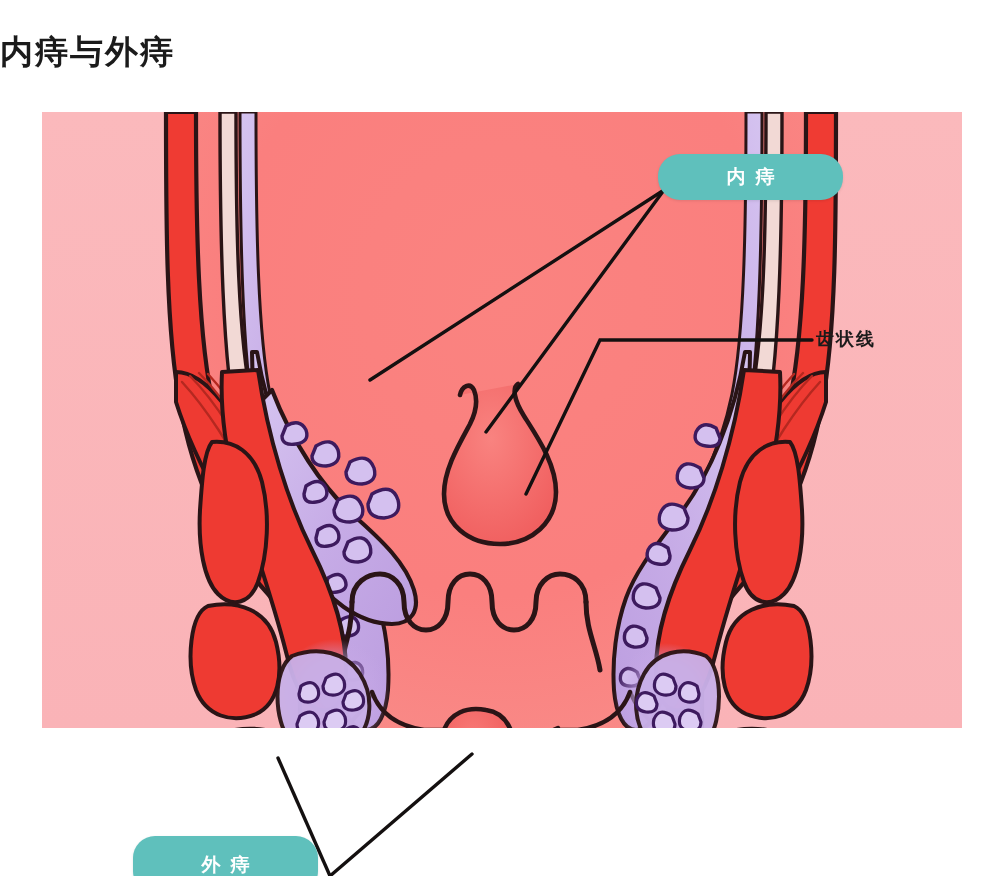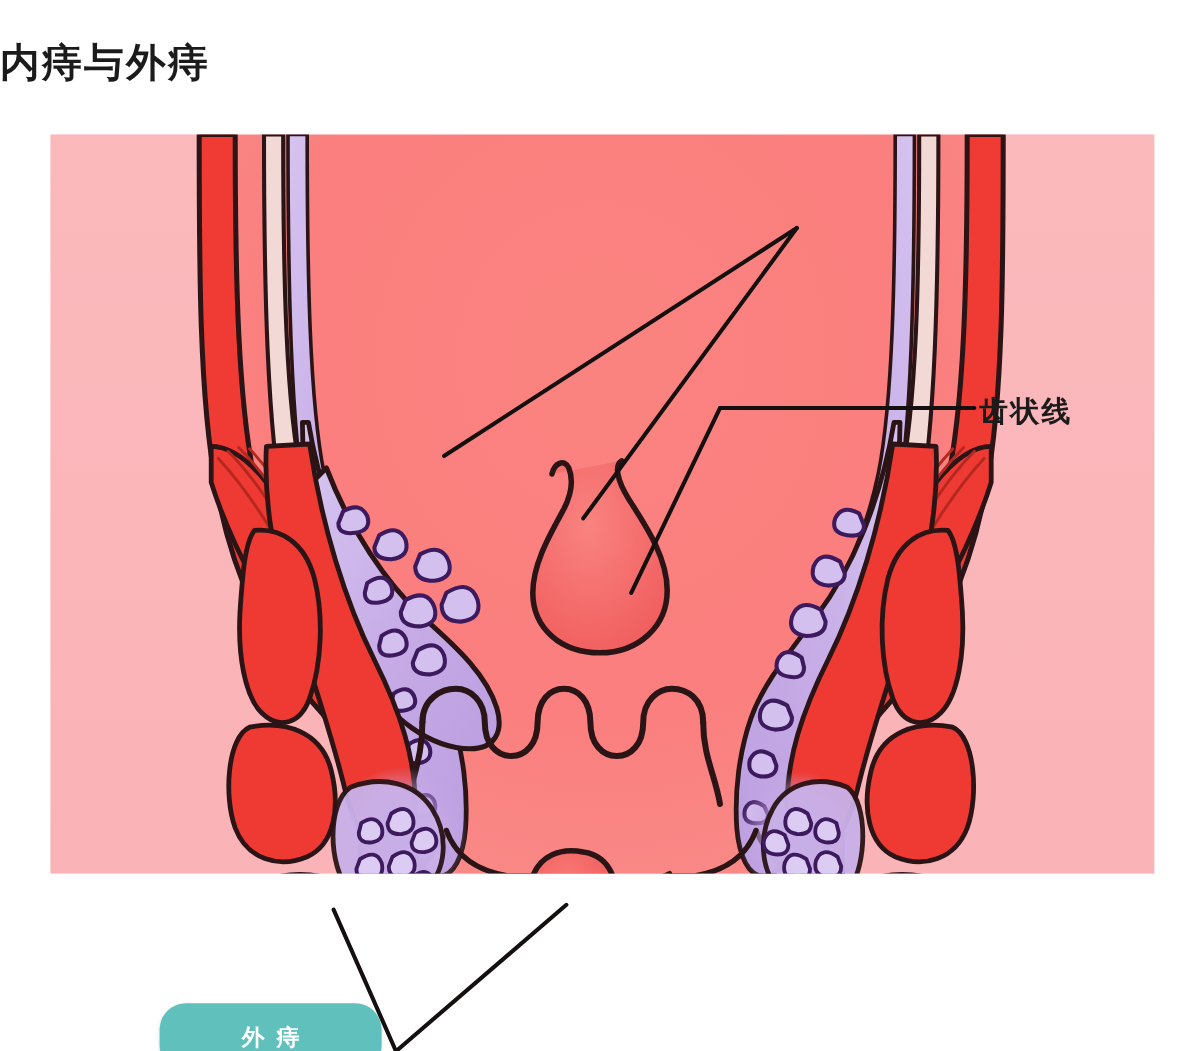--- a/index.html
+++ b/index.html
@@ -67,21 +67,21 @@
     height: 46px;
   }
   #pill-external {
     left: 133px;
     top: 836px;
     width: 185px;
     height: 57px;
   }
   .callout-text {
     position: absolute;
-    font-size: 24px;
+    font-size: 18px;
     font-weight: bold;
     letter-spacing: 2px;
     color: #1b1b1b;
     white-space: nowrap;
     font-family: "DejaVu Sans", "Liberation Sans", sans-serif;
     user-select: none;
   }
   #label-dentate {
     left: 816px;
     top: 327px;
@@ -418,18 +418,19 @@
 
         <path d="M 812 250 L 600 250 L 526 404"></path>
 
         <path d="M 330 786 L 278 668"></path>
 
         <path d="M 330 786 L 472 664"></path>
       </g>
     </svg>
   </div>
 
+  <div class="pill" id="pill-internal" style="background:#5FC0BC;">内痔</div>
 
   <div class="pill" id="pill-external" style="background:#5FC0BC;">外痔</div>
 
   <div class="callout-text" id="label-dentate">齿状线</div>
 
 </div>
 
 </body></html>

